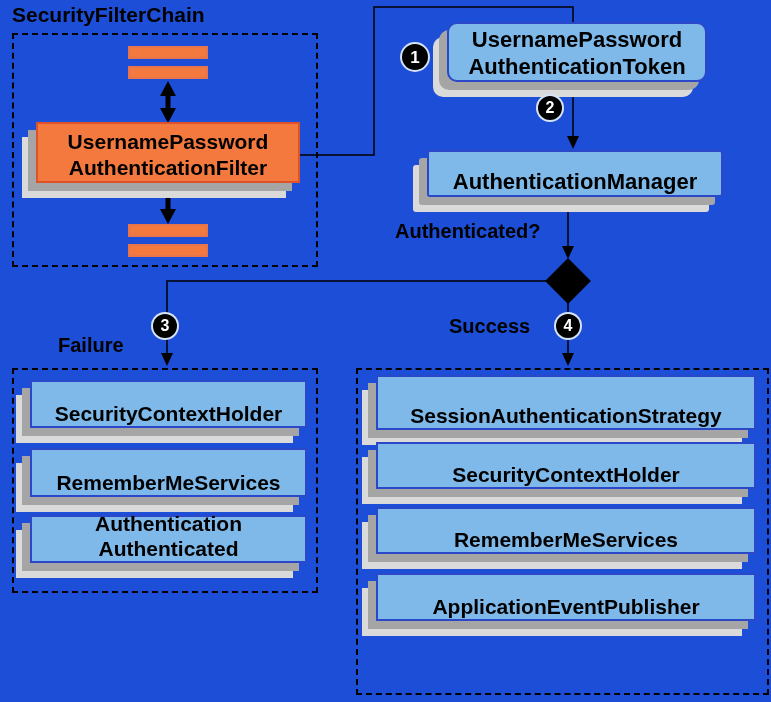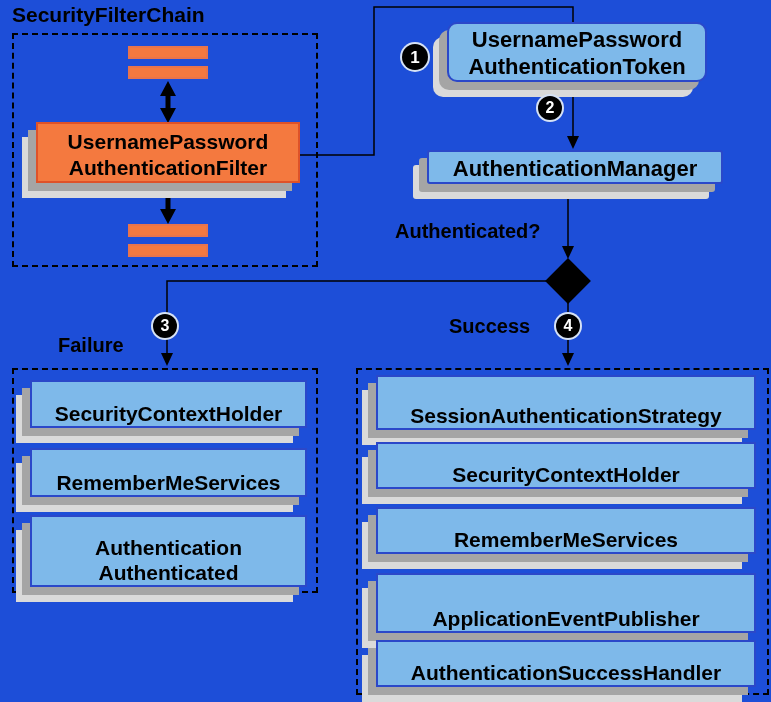--- a/index.html
+++ b/index.html
@@ -118,53 +118,50 @@
   <div class="node orange" style="left:36px; top:122px; width:264px; height:61px; font-size:21px; line-height:26px;">
     <span>UsernamePassword</span>
     <span>AuthenticationFilter</span>
   </div>
 
   <div class="node blue" style="left:447px; top:22px; width:260px; height:60px; border-radius:10px; font-size:22px; line-height:27px;">
     <span>UsernamePassword</span>
     <span>AuthenticationToken</span>
   </div>
 
-  <div class="node blue" style="left:427px; top:150px; width:296px; height:34px; border-radius:3px; font-size:22px;">
+  <div class="node blue" style="left:427px; top:150px; width:296px; height:47px; border-radius:3px; font-size:22px;">
     <span>AuthenticationManager</span>
   </div>
 
   <div class="badge" style="left:402px; top:44px; width:26px; height:26px; font-size:17px;">1</div>
   <div class="badge" style="left:538px; top:96px; width:24px; height:24px; font-size:16px;">2</div>
   <div class="badge" style="left:153px; top:314px; width:24px; height:24px; font-size:16px;">3</div>
   <div class="badge" style="left:556px; top:314px; width:24px; height:24px; font-size:16px;">4</div>
 
   <div class="lbl" style="left:383px; top:220px; font-size:20px;margin-left:12px;">Authenticated?</div>
   <div class="lbl" style="left:58px; top:334px; font-size:20px;">Failure</div>
   <div class="lbl" style="left:449px; top:315px; font-size:20px;">Success</div>
 
   <div class="node blue" style="left:30px; top:380px; width:277px; height:48px; font-size:21px;">
     <span>SecurityContextHolder</span>
   </div>
   <div class="node blue" style="left:30px; top:448px; width:277px; height:49px; font-size:21px;">
     <span>RememberMeServices</span>
   </div>
-  <div class="node blue" style="left:30px; top:515px; width:277px; height:72px; font-size:21px; line-height:25px;">
+  <div class="node blue" style="left:30px; top:515px; width:277px; height:48px; font-size:21px; line-height:25px;">
     <span>Authentication</span>
     <span>Authenticated</span>
   </div>
 
   <div class="node blue" style="left:376px; top:375px; width:380px; height:55px; font-size:21px;">
     <span>SessionAuthenticationStrategy</span>
   </div>
   <div class="node blue" style="left:376px; top:442px; width:380px; height:47px; font-size:21px;">
     <span>SecurityContextHolder</span>
   </div>
   <div class="node blue" style="left:376px; top:507px; width:380px; height:47px; font-size:21px;">
     <span>RememberMeServices</span>
   </div>
-  <div class="node blue" style="left:376px; top:573px; width:380px; height:60px; font-size:21px;">
+  <div class="node blue" style="left:376px; top:573px; width:380px; height:48px; font-size:21px;">
     <span>ApplicationEventPublisher</span>
-  </div>
-  <div class="node blue" style="left:376px; top:640px; width:380px; height:47px; font-size:21px;">
-    <span>AuthenticationSuccessHandler</span>
   </div>
 
 </div>
 
 </body></html>

